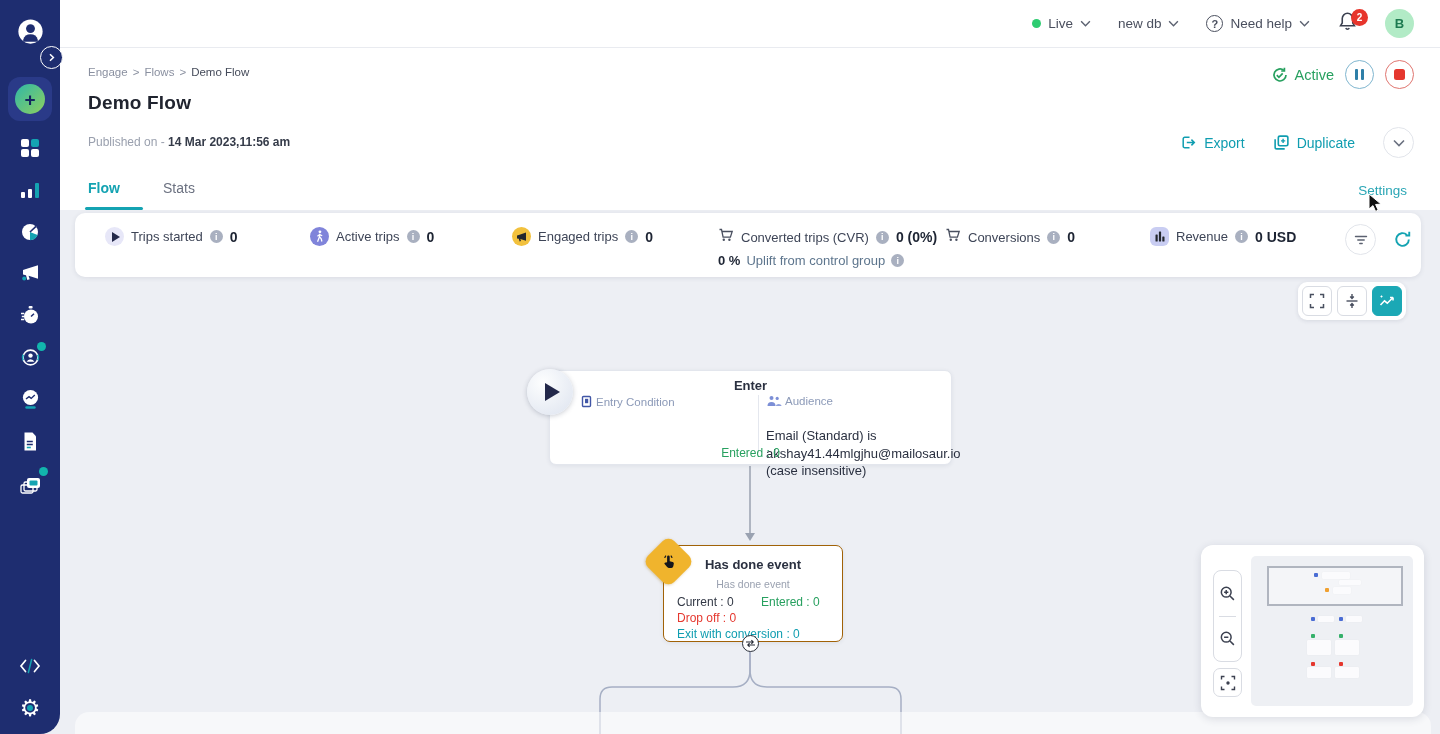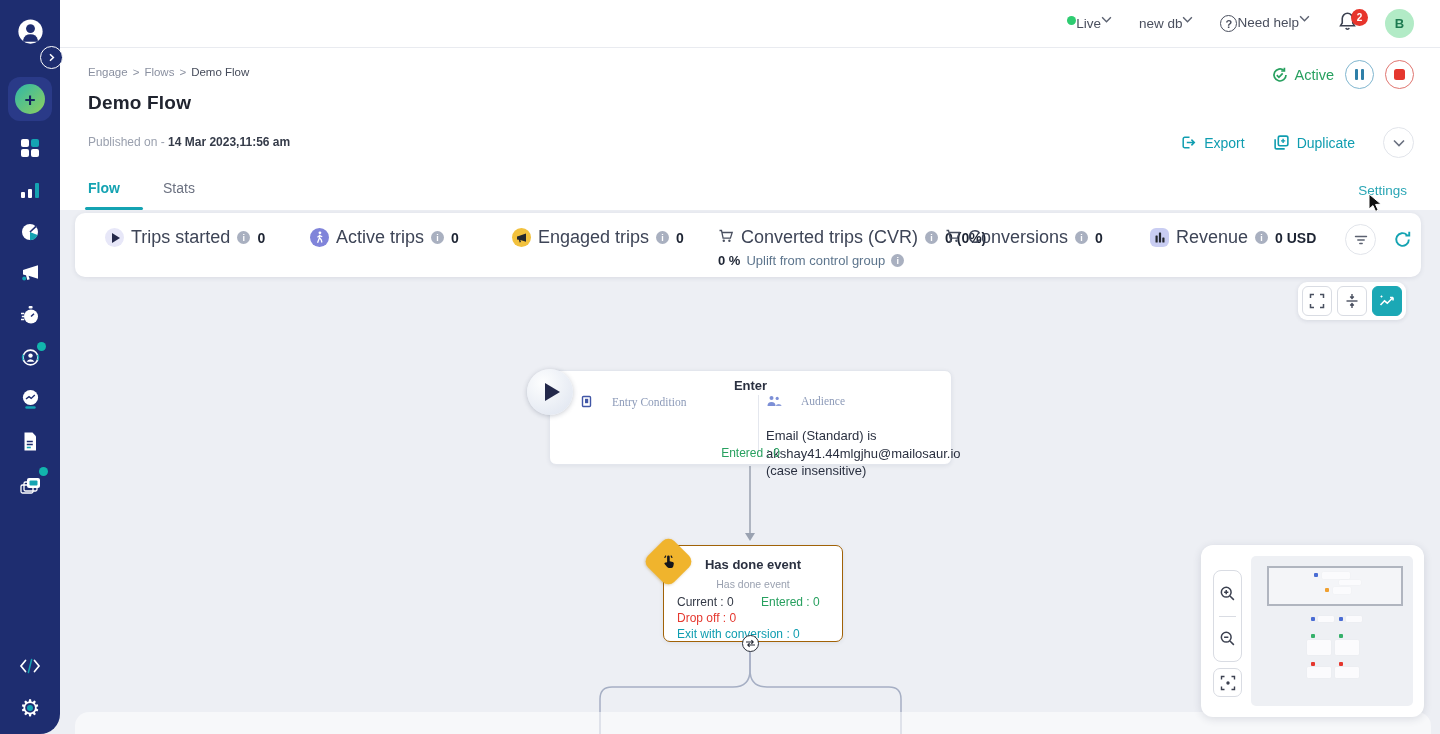--- a/index.html
+++ b/index.html
@@ -18,21 +18,21 @@
   .grid-ic span.t { background:#14a3b2; }
   .bars-ic { display:flex; align-items:flex-end; gap:2.5px; height:15px; }
   .bars-ic i { display:block; width:4.5px; background:#fff; border-radius:1px; }
   .gear-glyph { color:#fff; font-size:23px; line-height:1; position:relative; }
   .gear-dot { position:absolute; left:50%; top:50%; width:6px; height:6px; margin:-3.5px 0 0 -3px; border-radius:50%; background:#14a3b2; }
 
   
   .main { position:absolute; left:60px; top:0; width:1380px; height:734px; }
 
   .topbar { position:absolute; top:0; left:0; width:100%; height:48px; background:#fff; border-bottom:1px solid #e9ebf0; display:flex; align-items:center; justify-content:flex-end; gap:27px; padding-right:26px; }
-  .tb-group { display:flex; color:#4a4f5e; font-size:13.5px; cursor:pointer; }
+  .tb-group { display:flex; align-items:center; gap:7px; color:#4a4f5e; font-size:13.5px; cursor:pointer; }
   .dot-live { width:9px; height:9px; border-radius:50%; background:#2ecc71; }
   .q-circle { width:17px; height:17px; border-radius:50%; border:1.5px solid #4a4f5e; color:#4a4f5e; font-size:11px; font-weight:700; display:flex; align-items:center; justify-content:center; }
   .bell-wrap { position:relative; cursor:pointer; }
   .bell-badge { position:absolute; top:-2px; right:-10px; min-width:17px; height:17px; padding:0 4px; background:#e7352c; border-radius:9px; color:#fff; font-size:10px; font-weight:700; display:flex; align-items:center; justify-content:center; }
   .avatar { width:29px; height:29px; border-radius:50%; background:#b2ebc6; color:#1d7a50; font-size:13px; font-weight:700; display:flex; align-items:center; justify-content:center; cursor:pointer; }
 
   .header { position:absolute; top:48px; left:0; width:100%; height:162px; background:#fff; }
   .breadcrumb { position:absolute; left:28px; top:18px; font-size:11.5px; color:#8a90a0; display:flex; gap:5px; }
   .breadcrumb .cur { color:#454b5a; }
   .page-title { position:absolute; left:28px; top:44px; font-size:19px; font-weight:700; color:#20242f; letter-spacing:.2px; }
@@ -54,21 +54,21 @@
   .tab-flow { left:28px; color:#14a3b2; font-weight:700; }
   .tab-stats { left:103px; color:#6b7180; }
   .tab-underline { position:absolute; left:25px; top:27px; width:58px; height:3px; border-radius:2px; background:#14a3b2; }
   .settings-link { position:absolute; right:33px; top:3px; color:#2aa6b5; font-size:13.5px; cursor:pointer; }
 
   .content { position:absolute; top:210px; left:0; width:1380px; height:524px; background:#edeff4; }
 
   
   .stats-card { position:absolute; left:15px; top:3px; width:1346px; height:64px; background:#fff; border-radius:10px; box-shadow:0 1px 5px rgba(40,50,80,.10); }
   .stat { position:absolute; top:14px; display:flex; align-items:center; gap:7px; }
-  .stat-lbl { font-size:18px; color:#3e4557; white-space:nowrap; }
+  .stat-lbl { font-size:13px; color:#3e4557; white-space:nowrap; }
   .stat-val { font-size:14px; font-weight:700; color:#1d2433; white-space:nowrap; }
   .info-ic { width:13px; height:13px; border-radius:50%; background:#a9b0c0; color:#fff; font-size:9px; font-weight:700; font-style:normal; display:inline-flex; align-items:center; justify-content:center; }
   .stat-ic { width:19px; height:19px; border-radius:50%; display:flex; align-items:center; justify-content:center; flex:none; }
   .uplift { position:absolute; left:643px; top:40px; display:flex; align-items:center; gap:6px; font-size:13px; }
   .uplift .uv { color:#1d2433; font-weight:700; }
   .uplift .ul { color:#5d758d; }
   .filter-btn { position:absolute; left:1270px; top:11px; width:31px; height:31px; border-radius:50%; border:1px solid #e2e5eb; display:flex; align-items:center; justify-content:center; cursor:pointer; }
   .refresh-btn { position:absolute; left:1318px; top:17px; cursor:pointer; }
   .tri { width:0; height:0; border-left:8px solid #23284a; border-top:5px solid transparent; border-bottom:5px solid transparent; margin-left:2px; }
 
@@ -76,21 +76,21 @@
   .canvas-controls { position:absolute; left:1238px; top:72px; background:#fff; border-radius:9px; box-shadow:0 1px 4px rgba(40,50,80,.12); padding:4px; display:flex; gap:5px; }
   .cc-btn { width:30px; height:30px; border-radius:6px; border:1px solid #d9dce3; background:#fff; display:flex; align-items:center; justify-content:center; cursor:pointer; }
   .cc-btn.active { background:#1ba8b5; border-color:#1ba8b5; }
 
   .connectors { position:absolute; left:0; top:0; width:1380px; height:524px; pointer-events:none; }
 
   .enter-node { position:absolute; left:489px; top:160px; width:403px; height:95px; background:#fff; border:1px solid #e3e6ed; border-radius:7px; box-shadow:0 1px 4px rgba(40,50,80,.08); }
   .play-btn { position:absolute; left:-23px; top:-2px; width:46px; height:46px; border-radius:50%; background:radial-gradient(circle at 35% 30%, #fdfefe, #dde3ef); box-shadow:0 1px 5px rgba(40,50,80,.25); display:flex; align-items:center; justify-content:center; cursor:pointer; }
   .play-tri { width:0; height:0; border-left:15px solid #23284a; border-top:9px solid transparent; border-bottom:9px solid transparent; margin-left:4px; }
   .node-title { position:absolute; top:7px; left:0; width:100%; text-align:center; font-size:13px; font-weight:700; color:#2a3040; }
-  .n-col-label { position:absolute; display:flex; align-items:center; gap:19px; font-size:11.5px; color:#8c9ab8;font-family:Liberation Serif, serif; }
+  .n-col-label { position:absolute; display:flex; align-items:center; gap:3px; font-size:11.5px; color:#8c9ab8; }
   .n-text { position:absolute; font-size:13px; color:#2a3040; line-height:1.35; }
   .n-divider { position:absolute; left:208px; top:24px; height:58px; border-left:1px solid #e4e7ee; }
   .entered-green { position:absolute; bottom:4px; left:0; width:100%; text-align:center; font-size:12px; color:#27a05f; }
 
   .event-node { position:absolute; left:603px; top:335px; width:180px; height:97px; background:#fff; border:1px solid #a16207; border-radius:7px; box-shadow:0 1px 4px rgba(40,50,80,.08); }
   .diamond { position:absolute; left:-14px; top:-3px; width:37px; height:37px; background:#f0b42d; border-radius:8px; transform:rotate(45deg); box-shadow:0 1px 3px rgba(160,110,0,.35); display:flex; align-items:center; justify-content:center; }
   .diamond svg { transform:rotate(-45deg); }
   .ev-title { position:absolute; top:11px; left:0; width:100%; text-align:center; font-size:13px; font-weight:700; color:#2a3040; }
   .ev-sub { position:absolute; top:32px; left:0; width:100%; text-align:center; font-size:10.5px; color:#9aa1b0; }
   .ev-row { position:absolute; font-size:12px; white-space:nowrap; }

